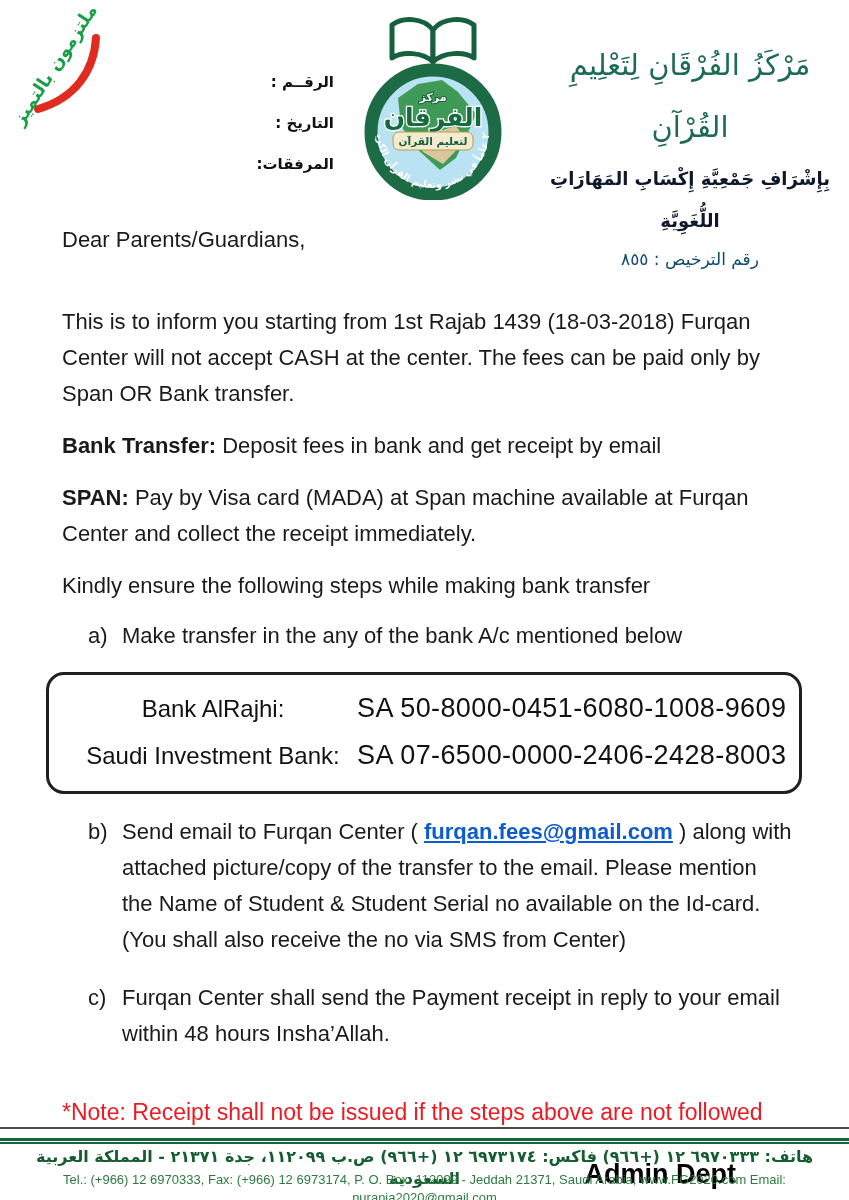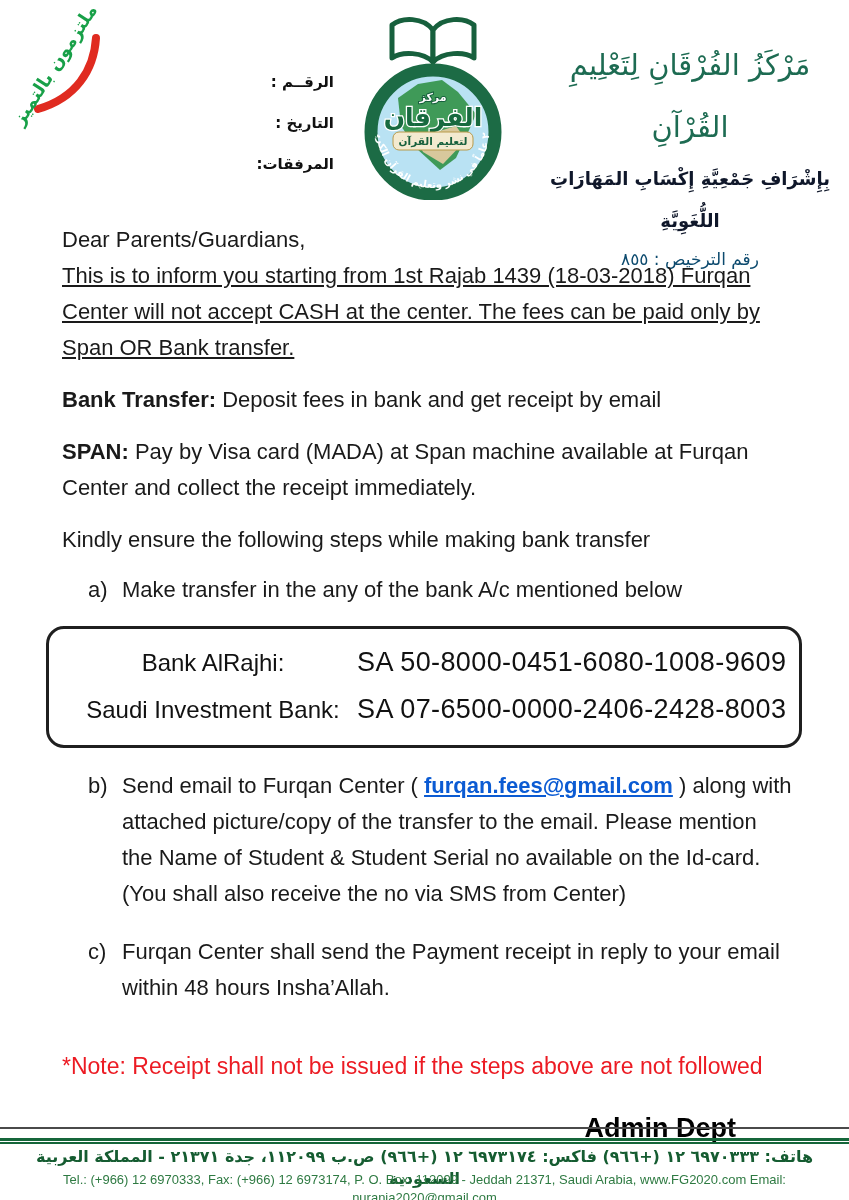--- a/index.html
+++ b/index.html
@@ -13,21 +13,21 @@
   .ref-fields div{line-height:41px;}
   .logo{position:absolute;left:344px;top:8px;width:178px;height:192px;}
   .callig{position:absolute;left:536px;top:34px;width:308px;text-align:center;
       font-family:"DejaVu Sans",sans-serif;direction:rtl;}
   .callig .l1{font-size:29px;font-weight:normal;color:#1d6b52;line-height:62px;}
   .callig .l2{font-size:18px;font-weight:bold;color:#0f172a;line-height:42px;}
   .callig .l3{font-size:17px;color:#0c4a6e;line-height:34px;}
 
   
   .letter{position:absolute;left:62px;top:222px;width:730px;font-size:22px;line-height:36px;}
-  .para1{text-decoration:underline;}
+  .para1{margin-top:46px;}
   .pmix{margin-top:16px;}
   .lead{font-weight:bold;}
   .kindly{margin-top:16px;}
   .item{display:flex;margin-top:14px;padding-left:26px;}
   .item .marker{flex:none;width:34px;}
   .item .itext{flex:1;}
   .bankbox{border:3px solid #1f1f1f;border-radius:18px;margin:18px -10px 0 -16px;
       padding:10px 16px 12px 20px;}
   .bankrow{display:flex;align-items:baseline;line-height:46px;text-align:center;}
   .banklabel{flex:none;width:288px;font-size:24px;color:#111;}

